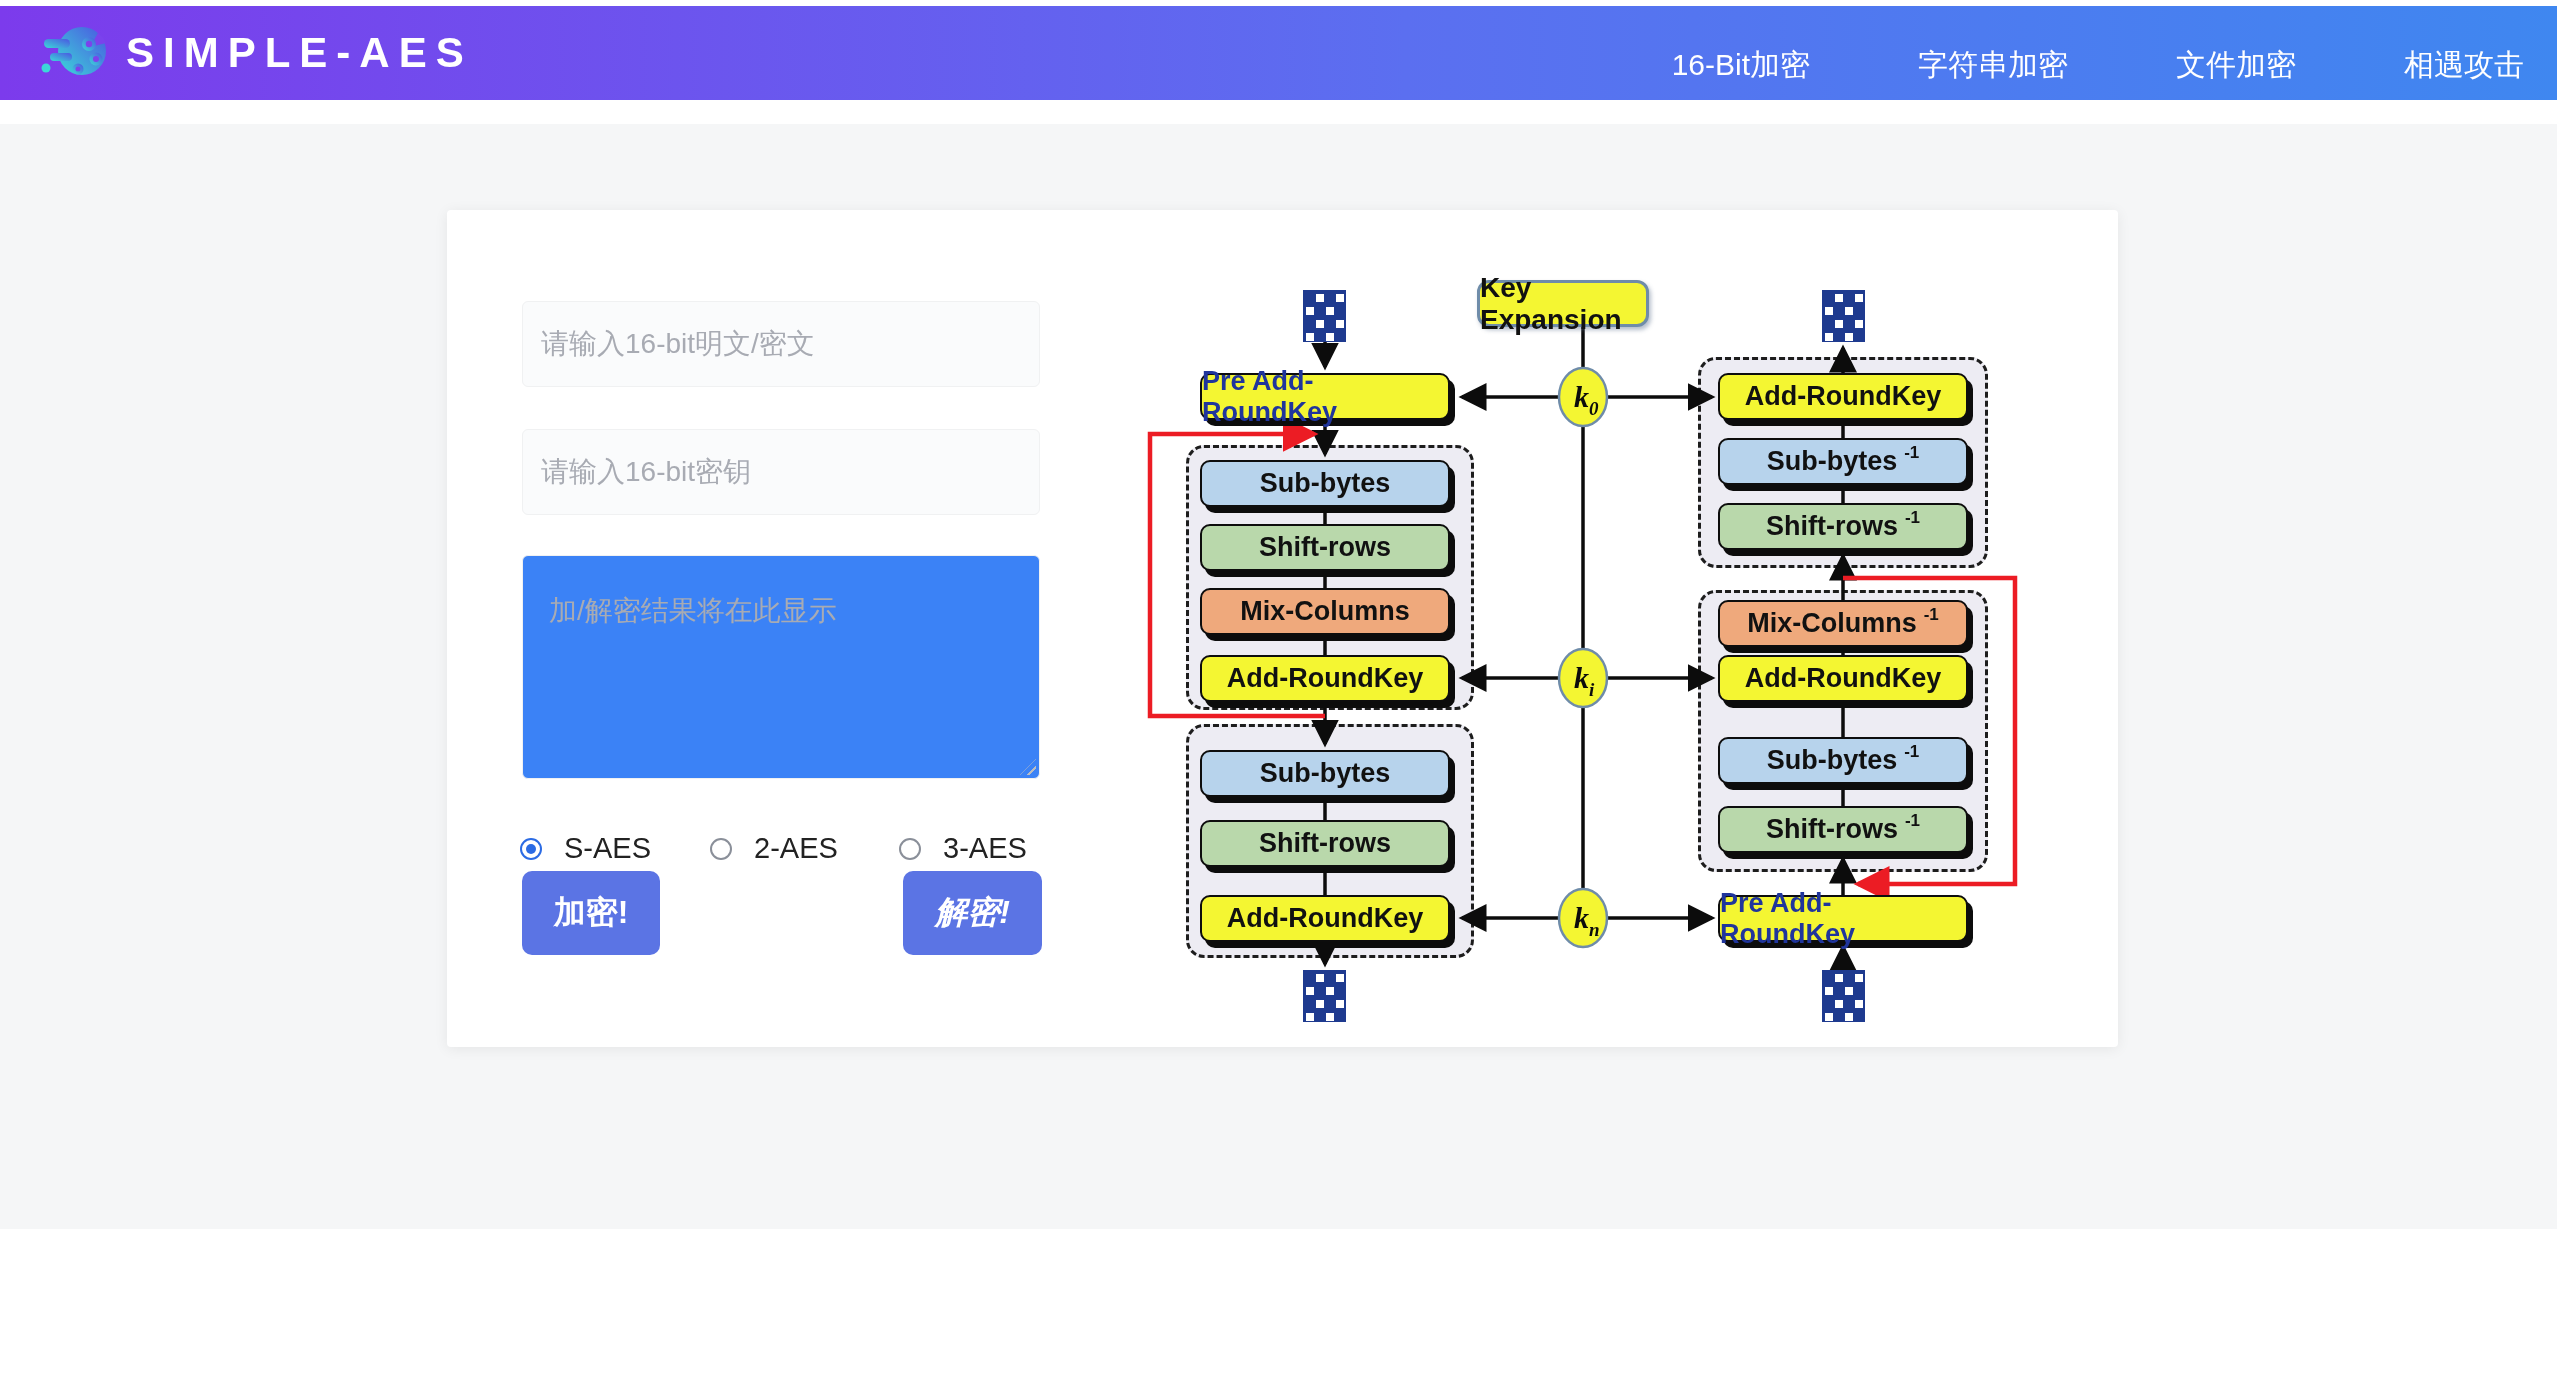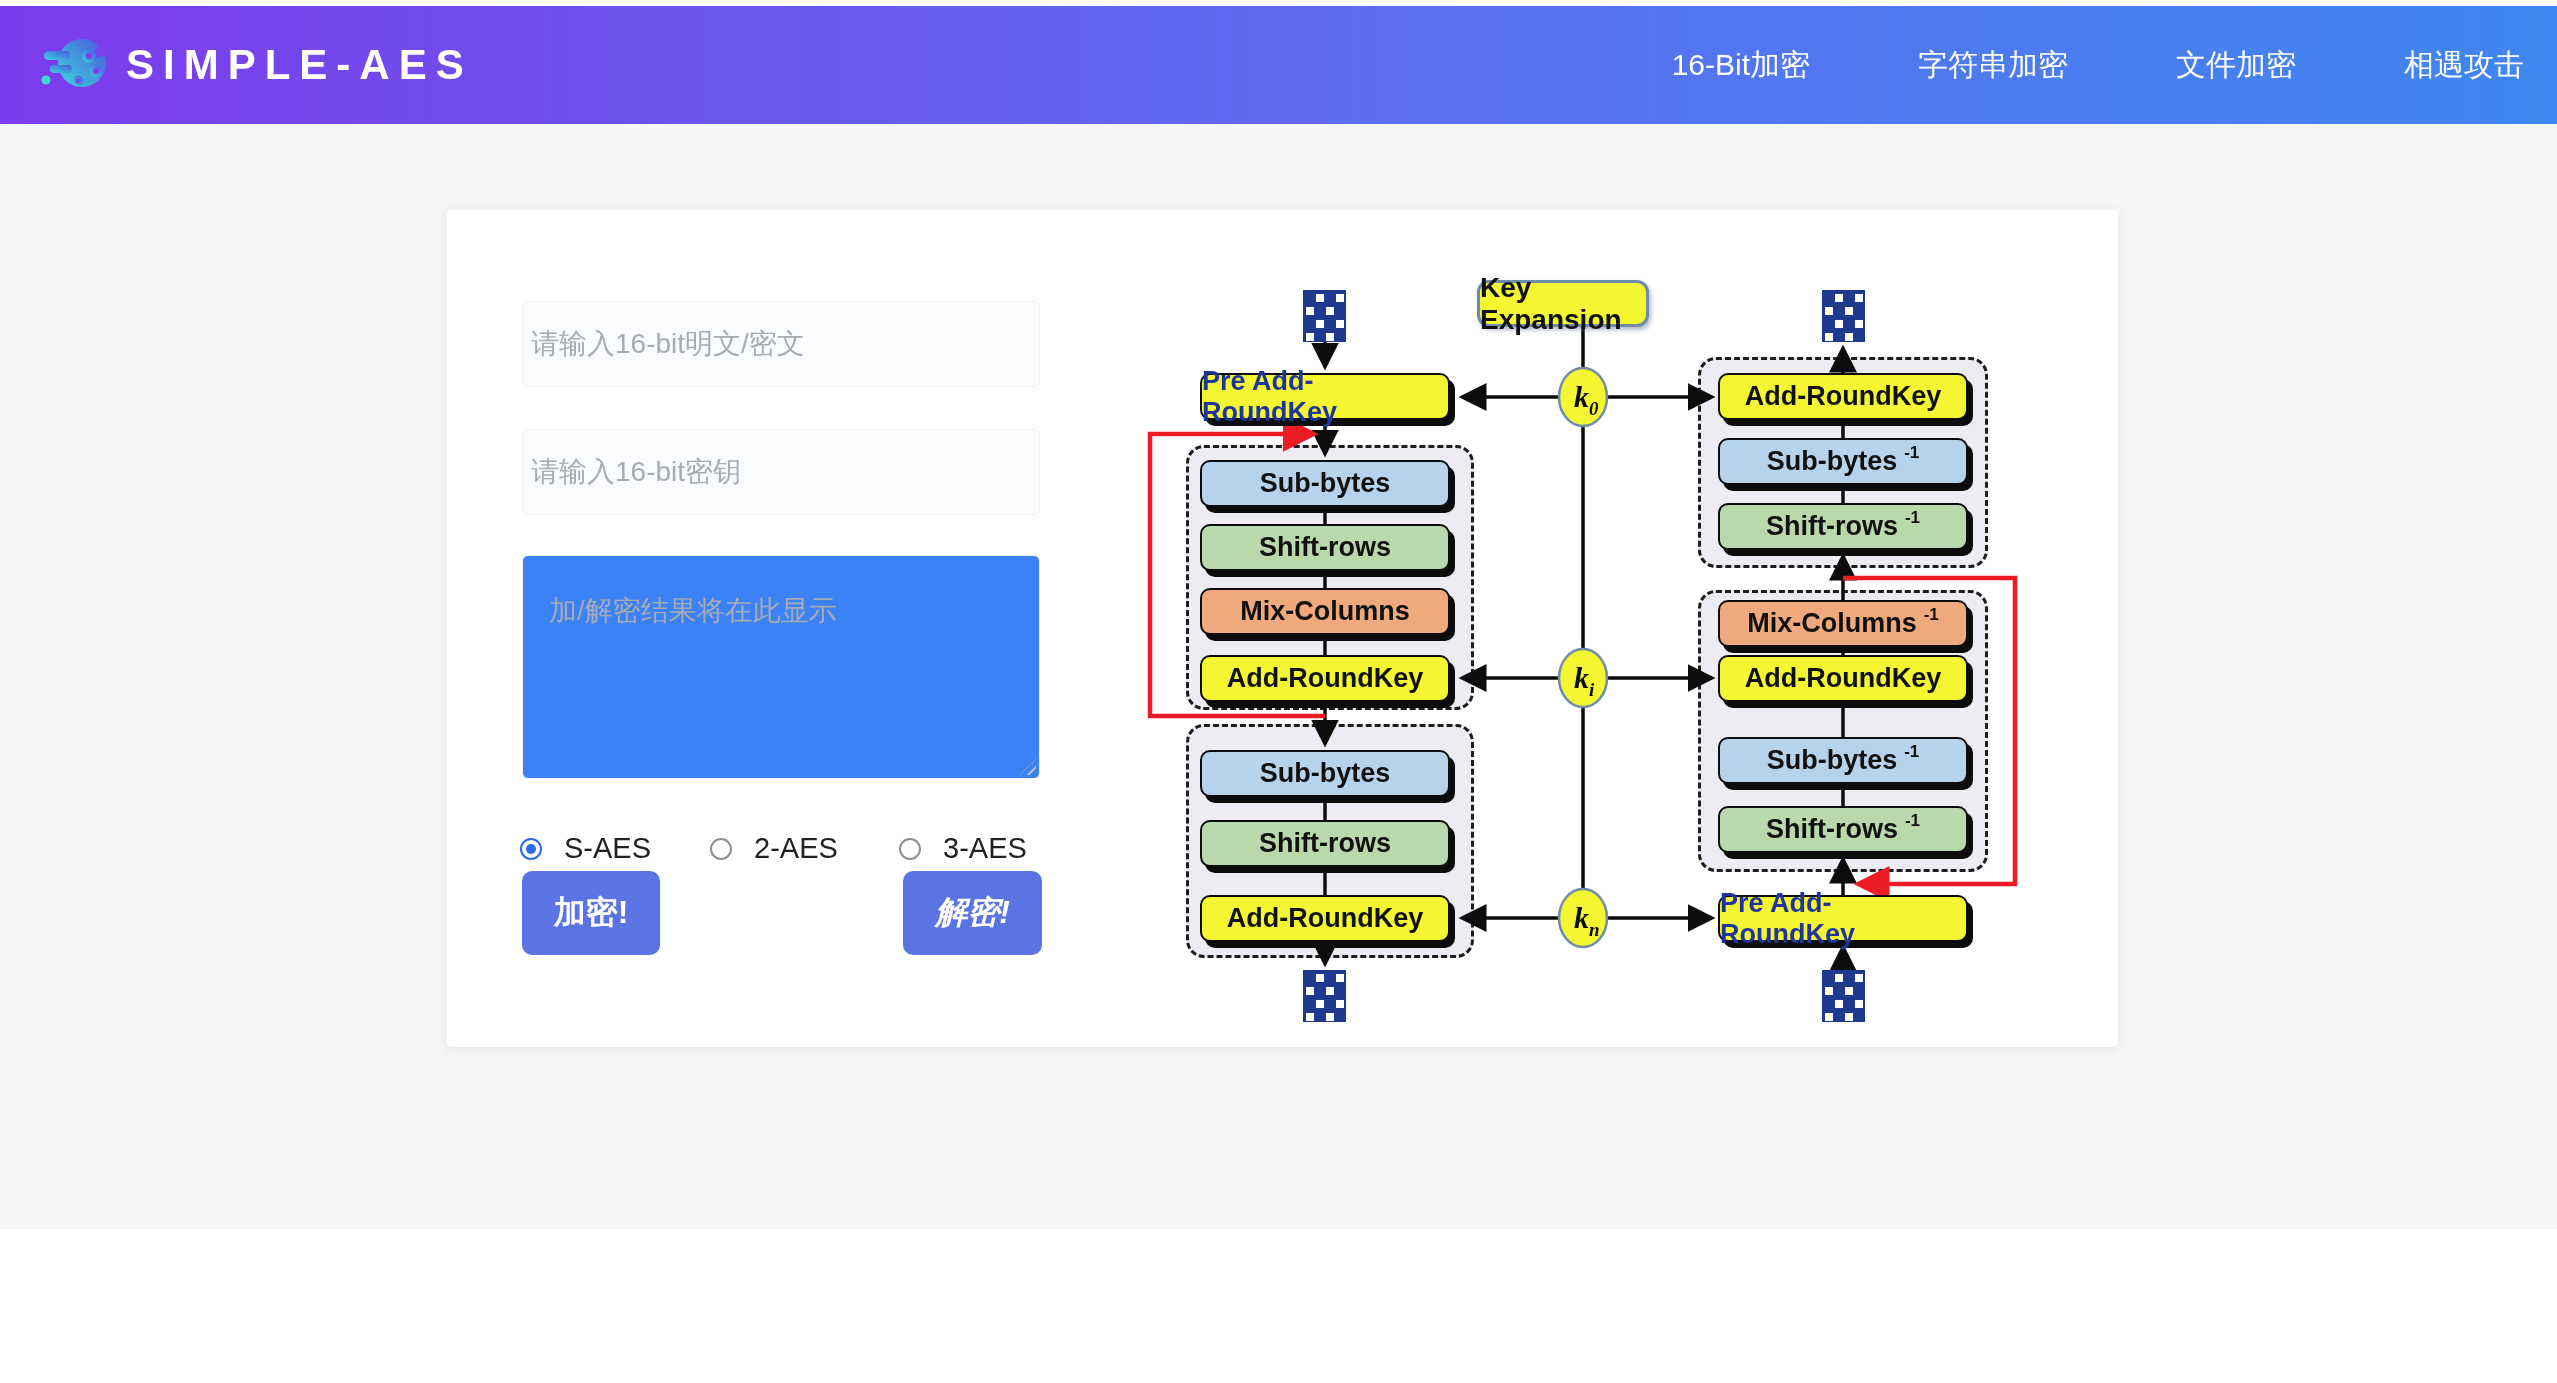--- a/index.html
+++ b/index.html
@@ -1,34 +1,34 @@
 <!DOCTYPE html>
 <html><head>
 <meta charset="utf-8">
 <style>
   * { margin:0; padding:0; box-sizing:border-box; }
   html,body { width:2557px; height:1383px; background:#ffffff; font-family:"Liberation Sans", sans-serif; position:relative; overflow:hidden; }
 
   
   .page-bg { position:absolute; left:0; top:124px; width:2557px; height:1105px; background:#f5f6f7; }
-  .header { position:absolute; left:0; top:6px; width:2557px; height:118px;
+  .header { position:absolute; left:0; top:6px; width:2557px; height:94px;
             background:linear-gradient(90deg,#7c3bec 0%, #5b6ff0 55%, #3f87f0 100%);
             display:flex; align-items:center; }
   .brand { display:flex; align-items:center; margin-left:40px; }
   .brand-text { color:#ffffff; font-size:42px; font-weight:bold; letter-spacing:9px; margin-left:18px; }
   .nav { position:absolute; right:33px; top:0; height:118px; display:flex; align-items:center; gap:76px; }
   .nav-item { color:#ffffff; font-size:30px; cursor:pointer; white-space:nowrap;margin-left:32px; }
 
   
   .card { position:absolute; left:447px; top:210px; width:1671px; height:837px; background:#ffffff;
           box-shadow:0 2px 14px rgba(0,0,0,0.07); border-radius:4px; }
 
   
   .tb { position:absolute; left:522px; width:518px; background:#fafbfc; border:1px solid #f0f1f2;
-        border-radius:6px; font-size:28px; color:#333; padding:0 8px; outline:none; font-family:"Liberation Sans",sans-serif; }
+        border-radius:6px; font-size:28px; color:#333; padding:0 18px; outline:none; font-family:"Liberation Sans",sans-serif; }
   .tb::placeholder, .ta::placeholder { color:#a8abb3; }
   #plaintext { top:301px; height:86px; }
   #keyinput  { top:429px; height:86px; }
   .ta { position:absolute; left:522px; top:555px; width:518px; height:224px; background:#3b82f6;
         border:1px solid #f0f1f2; border-radius:6px; font-size:28px; color:#333; padding:36px 26px;
         resize:none; outline:none; font-family:"Liberation Sans",sans-serif; }
   .resize-corner { position:absolute; left:1020px; top:759px; width:16px; height:16px;
         background:repeating-linear-gradient(135deg, transparent 0 4px, #b9bcc2 4px 6px);
         clip-path:polygon(100% 0, 100% 100%, 0 100%); }
 

